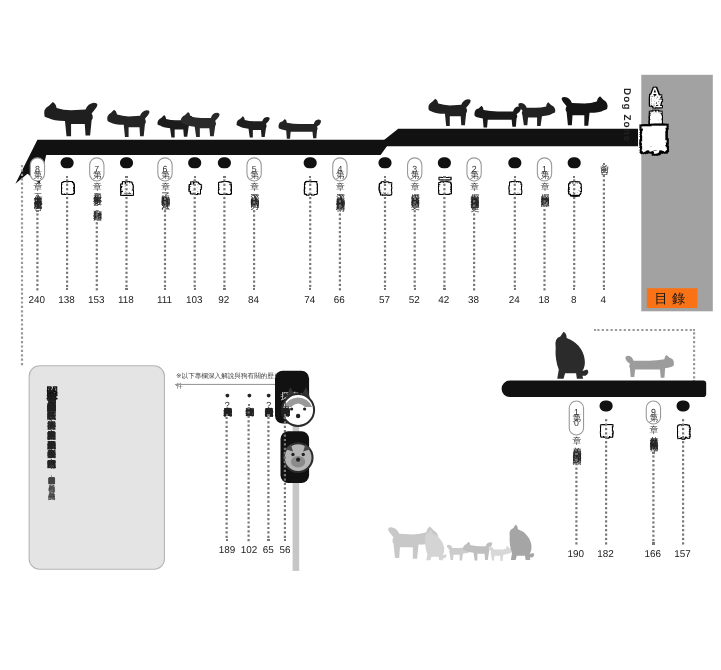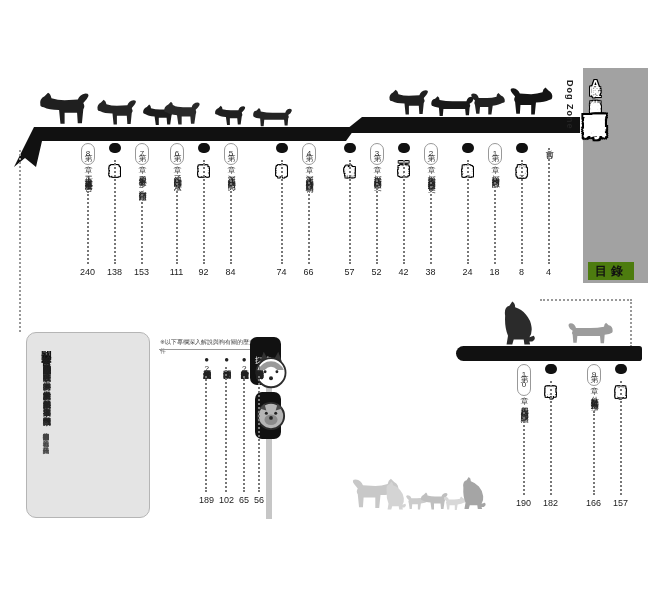--- a/index.html
+++ b/index.html
@@ -53,22 +53,22 @@
   .banner-series{font-size:11px;font-weight:bold;line-height:1.15;color:#fff;letter-spacing:1px;
      text-orientation:upright;
      text-shadow:1px 0 0 #000,-1px 0 0 #000,0 1px 0 #000,0 -1px 0 #000,
                  1px 1px 0 #000,-1px -1px 0 #000,1px -1px 0 #000,-1px 1px 0 #000;
      margin-left:6px;}
   .banner-title{font-size:23px;font-weight:bold;line-height:1.06;color:#fff;text-orientation:upright;
      text-shadow:2px 0 0 #000,-2px 0 0 #000,0 2px 0 #000,0 -2px 0 #000,
                  2px 2px 0 #000,-2px -2px 0 #000,2px -2px 0 #000,-2px 2px 0 #000;}
   .dogzone{position:absolute;left:565px;top:80px;writing-mode:vertical-rl;text-orientation:mixed;
            font-size:9px;font-weight:bold;color:#222;letter-spacing:1px;}
-  .toc-label{position:absolute;left:588px;top:262px;width:46px;height:18px;background:#4d7c0f;
-             display:flex;align-items:center;justify-content:center;font-size:12px;font-weight:bold;
+  .toc-label{position:absolute;left:588px;top:262px;width:46px;height:18px;background:#f97316;
+             display:flex;align-items:center;justify-content:center;font-size:12px;font-weight:normal;
              letter-spacing:4px;color:#111;}
 </style>
 </head>
 <body>
 
 <div class="page">
 
   <svg width="0" height="0" style="position:absolute">
     <symbol id="dg-a" viewBox="0 0 80 52">
       <path d="M3 19 Q1 10 9 6 L14 1 Q18 3 19 9 Q28 12 38 12 L57 11 Q60 3 68 2 Q76 2 70 10 L65 16 Q68 21 65 25 L63 45 L57 45 L56 30 L38 30 L38 46 L32 46 L30 26 Q15 26 8 22 Q3 21 3 19 Z"></path>
@@ -195,25 +195,37 @@
       <span class="vtitle t-ch">深入了解狗的能力</span>
       <span class="leader"></span>
       <span class="pnum">84</span>
     </div>
     <div class="col">
       <span class="badge b-manga">漫畫</span>
       <span class="vtitle t-manga">薪水遺失大騷動</span>
       <span class="leader"></span>
       <span class="pnum">92</span>
     </div>
+    <div class="col">
+      <span class="badge b-manga">漫畫</span>
+      <span class="vtitle t-manga">命令槍</span>
+      <span class="leader"></span>
+      <span class="pnum">103</span>
+    </div>
     <div class="col gap8">
       <span class="badge b-ch">第6章</span>
       <span class="vtitle t-ch">了解狗的飼養方法</span>
       <span class="leader"></span>
       <span class="pnum">111</span>
+    </div>
+    <div class="col">
+      <span class="badge b-manga">漫畫</span>
+      <span class="vtitle t-manga">找主人機</span>
+      <span class="leader"></span>
+      <span class="pnum">118</span>
     </div>
     <div class="col">
       <span class="badge b-ch">第7章</span>
       <span class="vtitle t-ch">想了解更多!狗類圖鑑</span>
       <span class="leader"></span>
       <span class="pnum">153</span>
     </div>
     <div class="col">
       <span class="badge b-manga">漫畫</span>
       <span class="vtitle t-manga">感動能量放射器</span>

